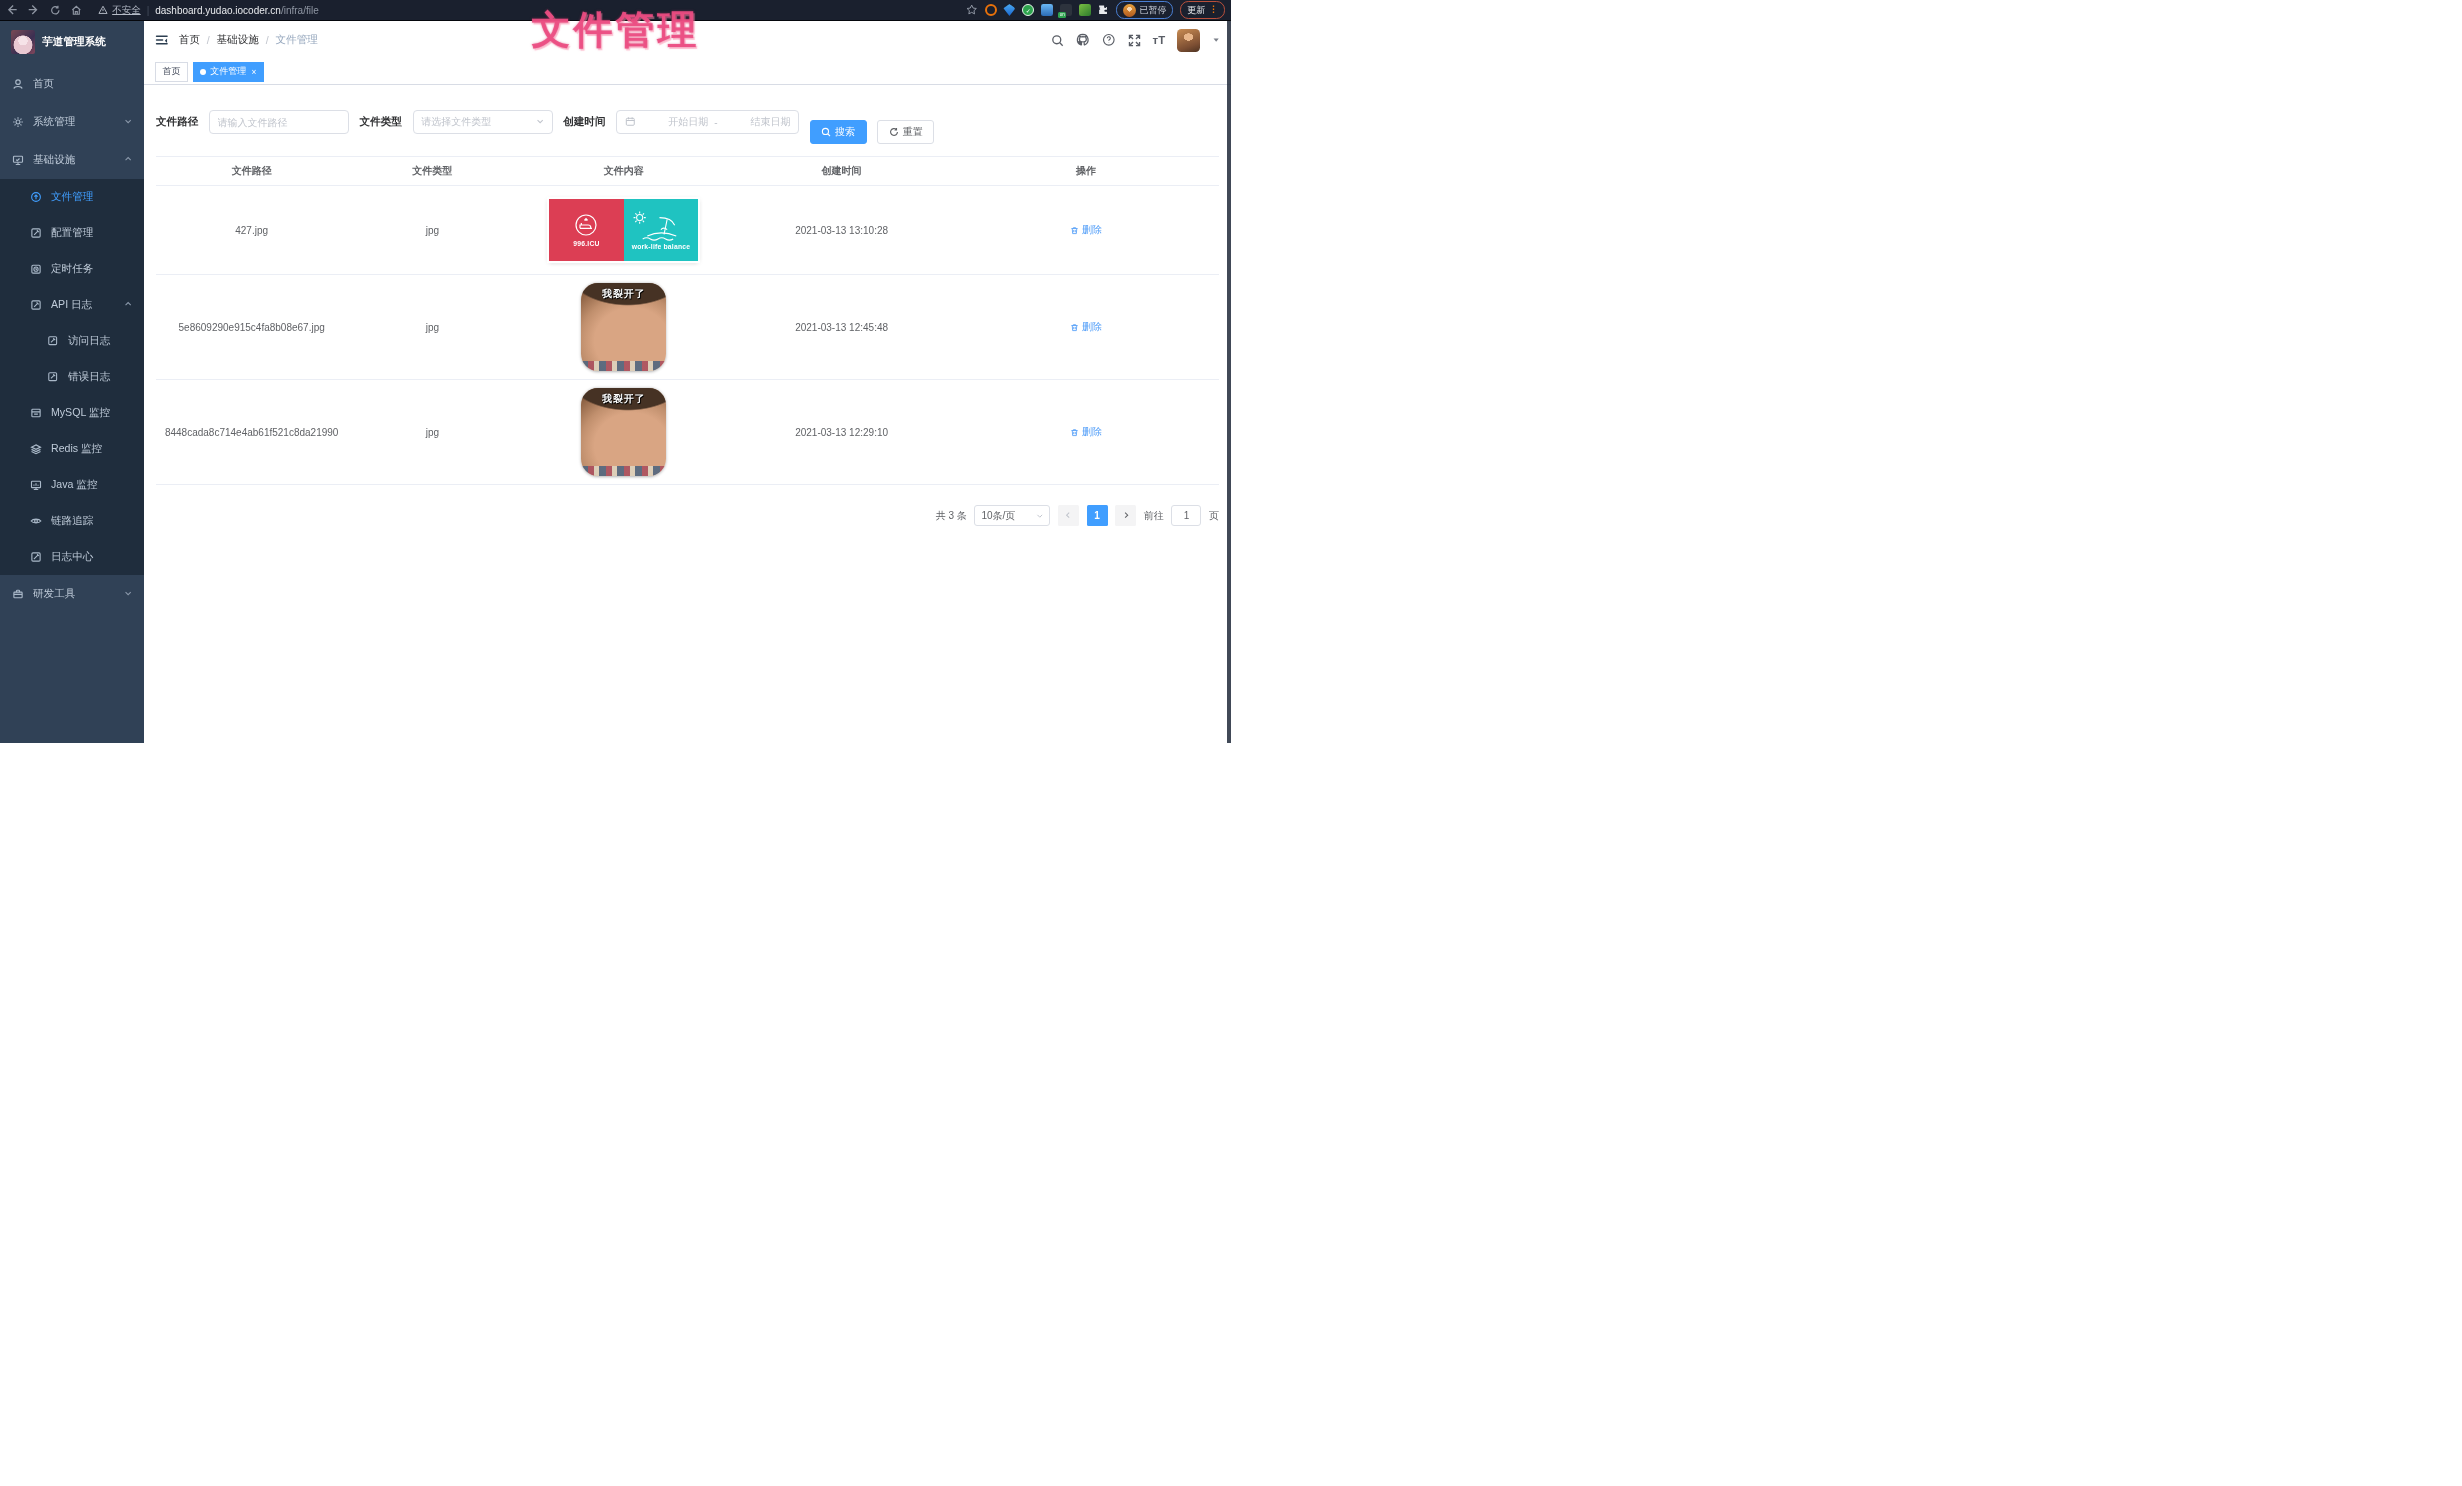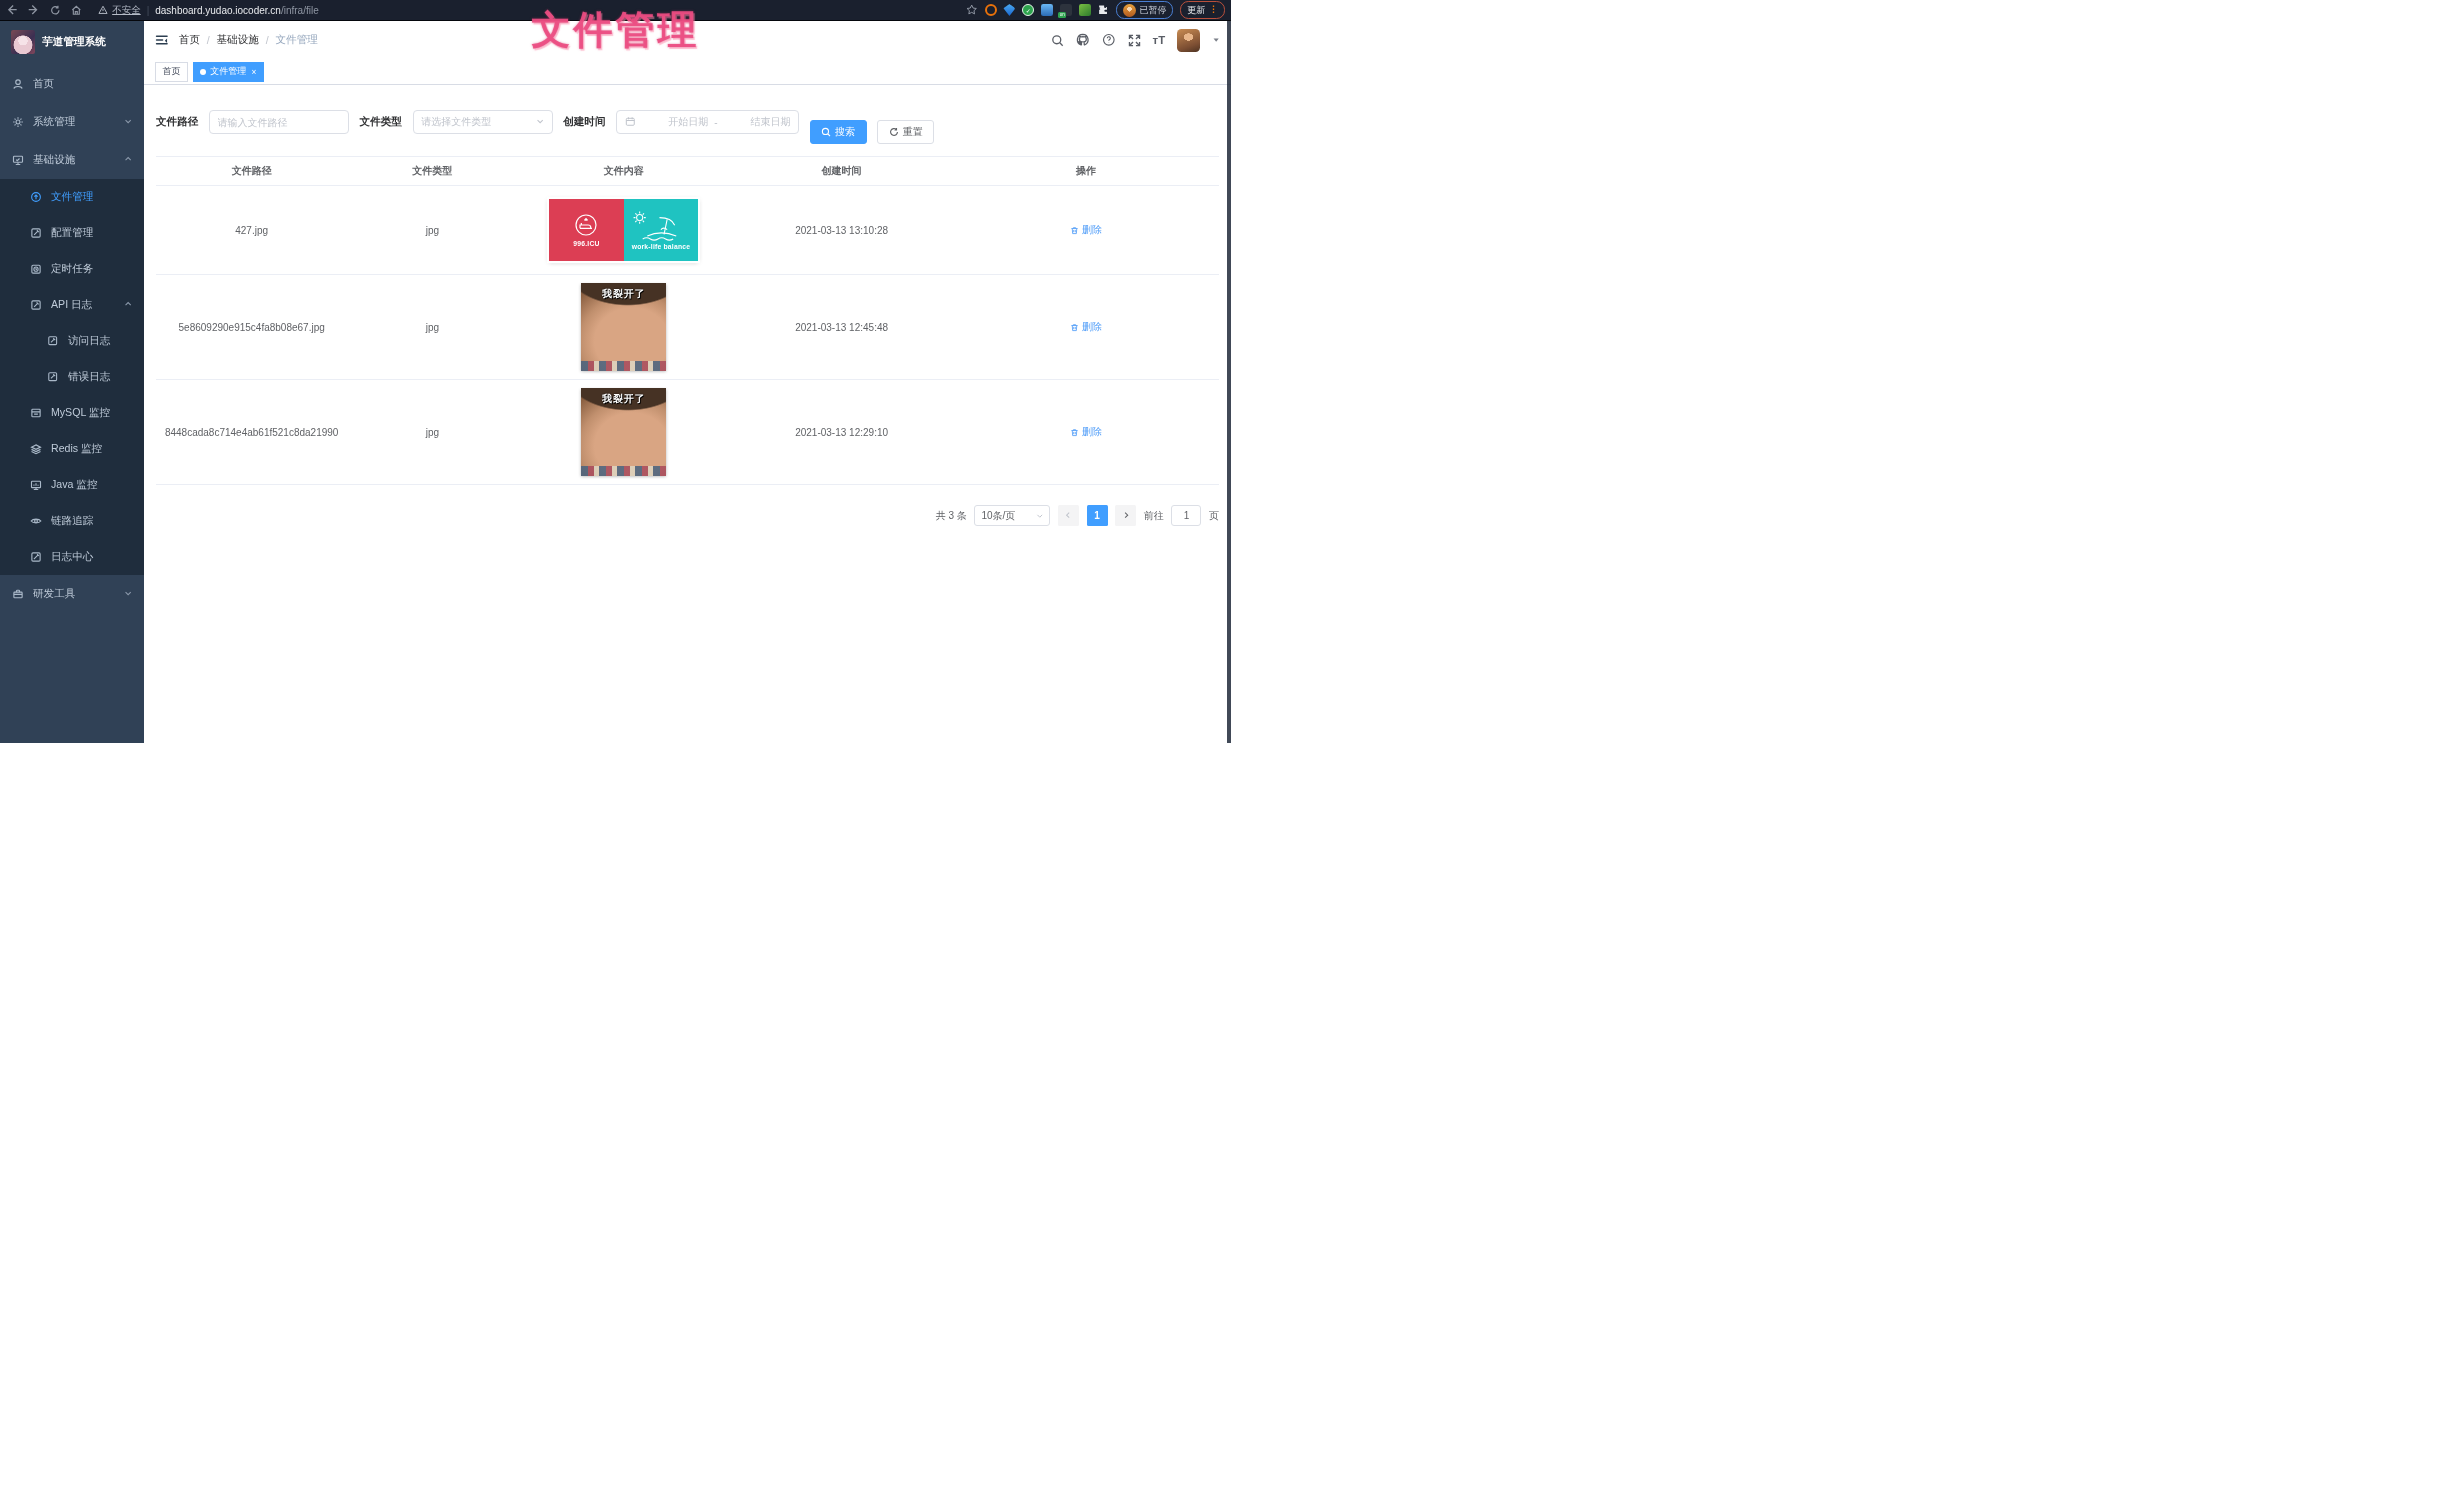--- a/index.html
+++ b/index.html
@@ -95,21 +95,21 @@
 
   
   .badge996 { width:149px; height:62px; display:flex; box-shadow:0 0 0 2.3px #fff, 0 0.8px 4.5px rgba(0,0,0,.35); }
   .b-left { width:50%; background:#dc3e54; display:flex; flex-direction:column; align-items:center; justify-content:center; gap:2.3px; }
   .b-right { width:50%; background:#1fc3c1; display:flex; flex-direction:column; align-items:center; justify-content:center; gap:0.8px; }
   .b-text { color:#fff; font-size:6.8px; font-weight:bold; letter-spacing:0.2px; }
 
   
   .meme { width:85px; height:88px; position:relative; overflow:hidden; box-shadow:0 0.8px 3px rgba(0,0,0,.3); background:
       radial-gradient(72px 64px at 60% 66%, #d9a583 0 52%, #c08f6d 72%, #8a5f41 100%),
-      linear-gradient(#53402f,#6b4a33); }
+      linear-gradient(#53402f,#6b4a33); border-radius: 17px; }
   .meme::before { content:""; position:absolute; inset:0; background:radial-gradient(140% 85% at 55% -20%, #463224 0 52%, transparent 54%); }
   .meme::after { content:""; position:absolute; left:0; right:0; bottom:0; height:10px; background:repeating-linear-gradient(90deg,#48627f 0 6.8px,#a84a5c 6.8px 13px,#ded6c2 13px 18px); opacity:.85; }
   .meme-text { position:absolute; top:3.8px; left:0; right:0; text-align:center; color:#fff; font-size:10px; font-weight:bold; letter-spacing:0.8px; text-shadow:0 0 1.5px #000, 0.8px 0.8px 0 #000; z-index:1; }
 
   
   .pagination { display:flex; align-items:center; justify-content:flex-end; gap:7.6px; margin-top:20px; font-size:10px; color:#606266; }
   .psel { width:76px; height:21px; border:0.8px solid #dcdfe6; border-radius:3px; display:flex; align-items:center; justify-content:space-between; padding:0 6px; color:#606266; cursor:pointer; }
   .pbtn { min-width:21px; height:21px; border-radius:1.5px; background:#f4f4f5; display:flex; align-items:center; justify-content:center; color:#c0c4cc; cursor:pointer; }
   .pbtn.next { color:#606266; }
   .pbtn.page-active { background:#409eff; color:#fff; font-weight:bold; }

